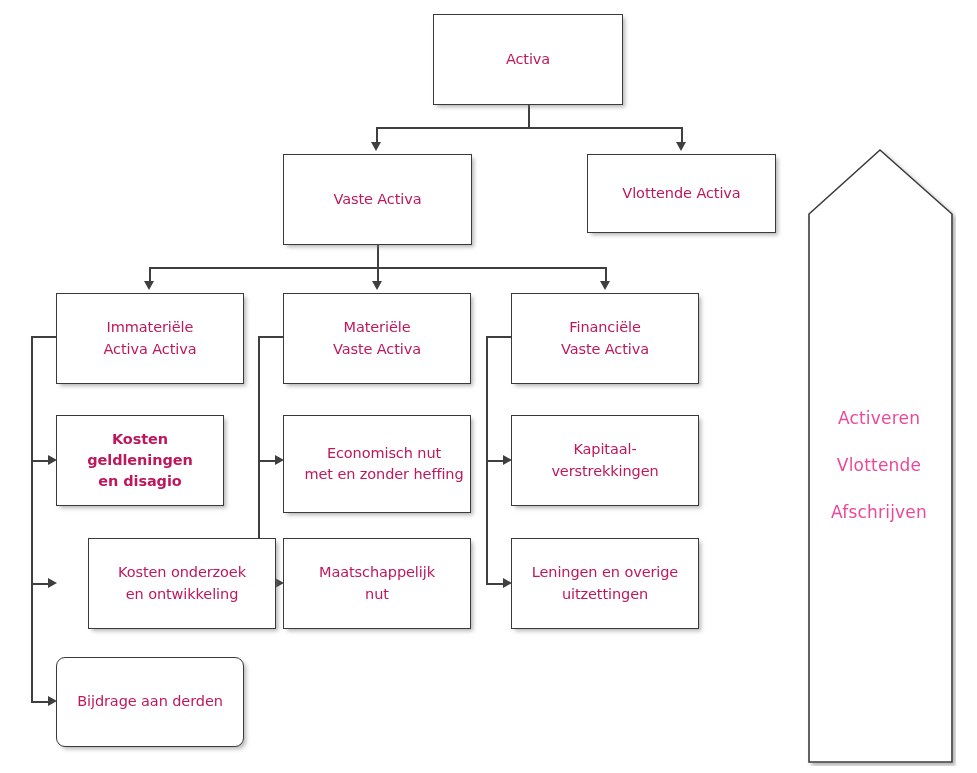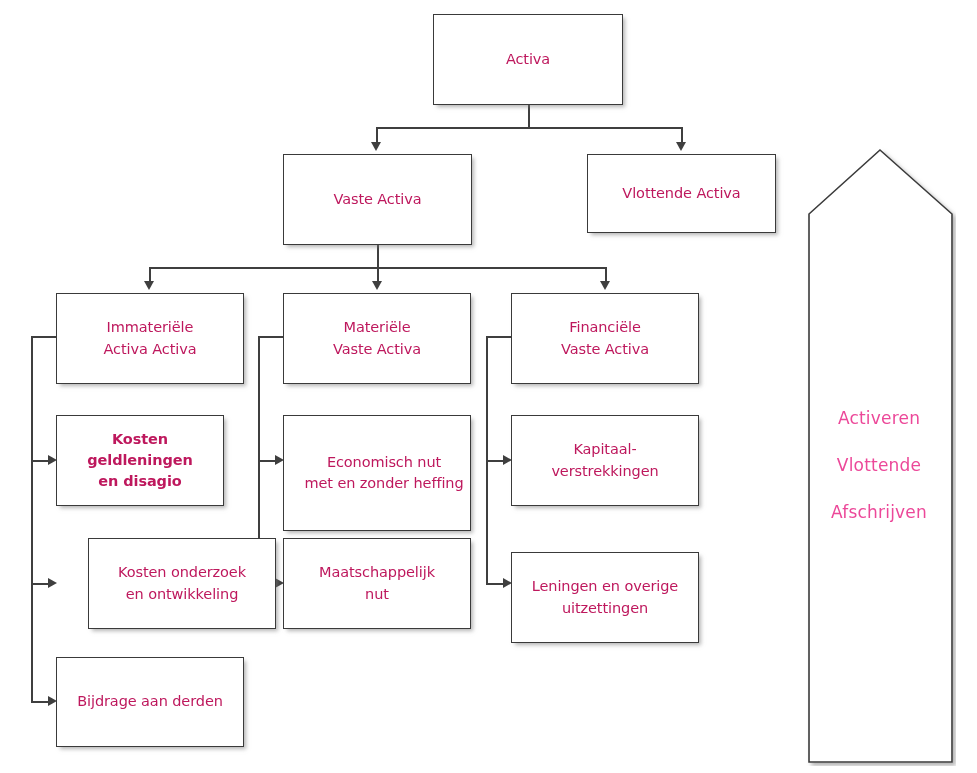--- a/index.html
+++ b/index.html
@@ -160,40 +160,40 @@
   <div class="node" style="left:56px; top:415px; width:168px; height:91px;font-weight:bold;">
     <span class="lbl">Kosten geldleningen
 en disagio</span>
   </div>
 
   <div class="node" style="left:56px; top:538px; width:188px; height:91px;margin-left:32px;">
     <span class="lbl">Kosten onderzoek
 en ontwikkeling</span>
   </div>
 
-  <div class="node" style="left:56px; top:657px; width:188px; height:90px;">
+  <div class="node" style="left:56px; top:657px; width:188px; height:90px;border-radius:9px;">
     <span class="lbl">Bijdrage aan derden</span>
   </div>
 
-  <div class="node" style="left:283px; top:415px; width:188px; height:116px;padding-left:20px;">
+  <div class="node" style="left:283px; top:415px; width:188px; height:98px;padding-left:20px;">
     <span class="lbl">Economisch nut
 met en zonder heffing</span>
   </div>
 
   <div class="node" style="left:283px; top:538px; width:188px; height:91px;">
     <span class="lbl">Maatschappelijk
 nut</span>
   </div>
 
   <div class="node" style="left:511px; top:415px; width:188px; height:91px;">
     <span class="lbl">Kapitaal-
 verstrekkingen</span>
   </div>
 
-  <div class="node" style="left:511px; top:552px; width:188px; height:91px;">
+  <div class="node" style="left:511px; top:538px; width:188px; height:91px;">
     <span class="lbl">Leningen en overige
 uitzettingen</span>
   </div>
 
   <div id="banner">
     <svg viewBox="0 0 150 620" preserveAspectRatio="none">
       <defs>
         <filter id="bshadow" x="-20%" y="-20%" width="160%" height="160%">
           <feDropShadow dx="3" dy="3" stdDeviation="2" flood-color="#9a9a9a" flood-opacity="0.75"></feDropShadow>
         </filter>

